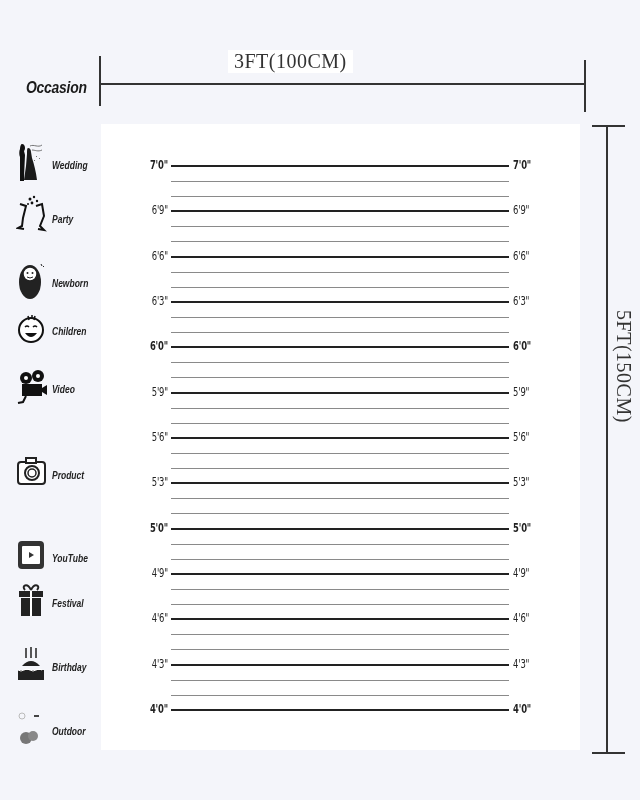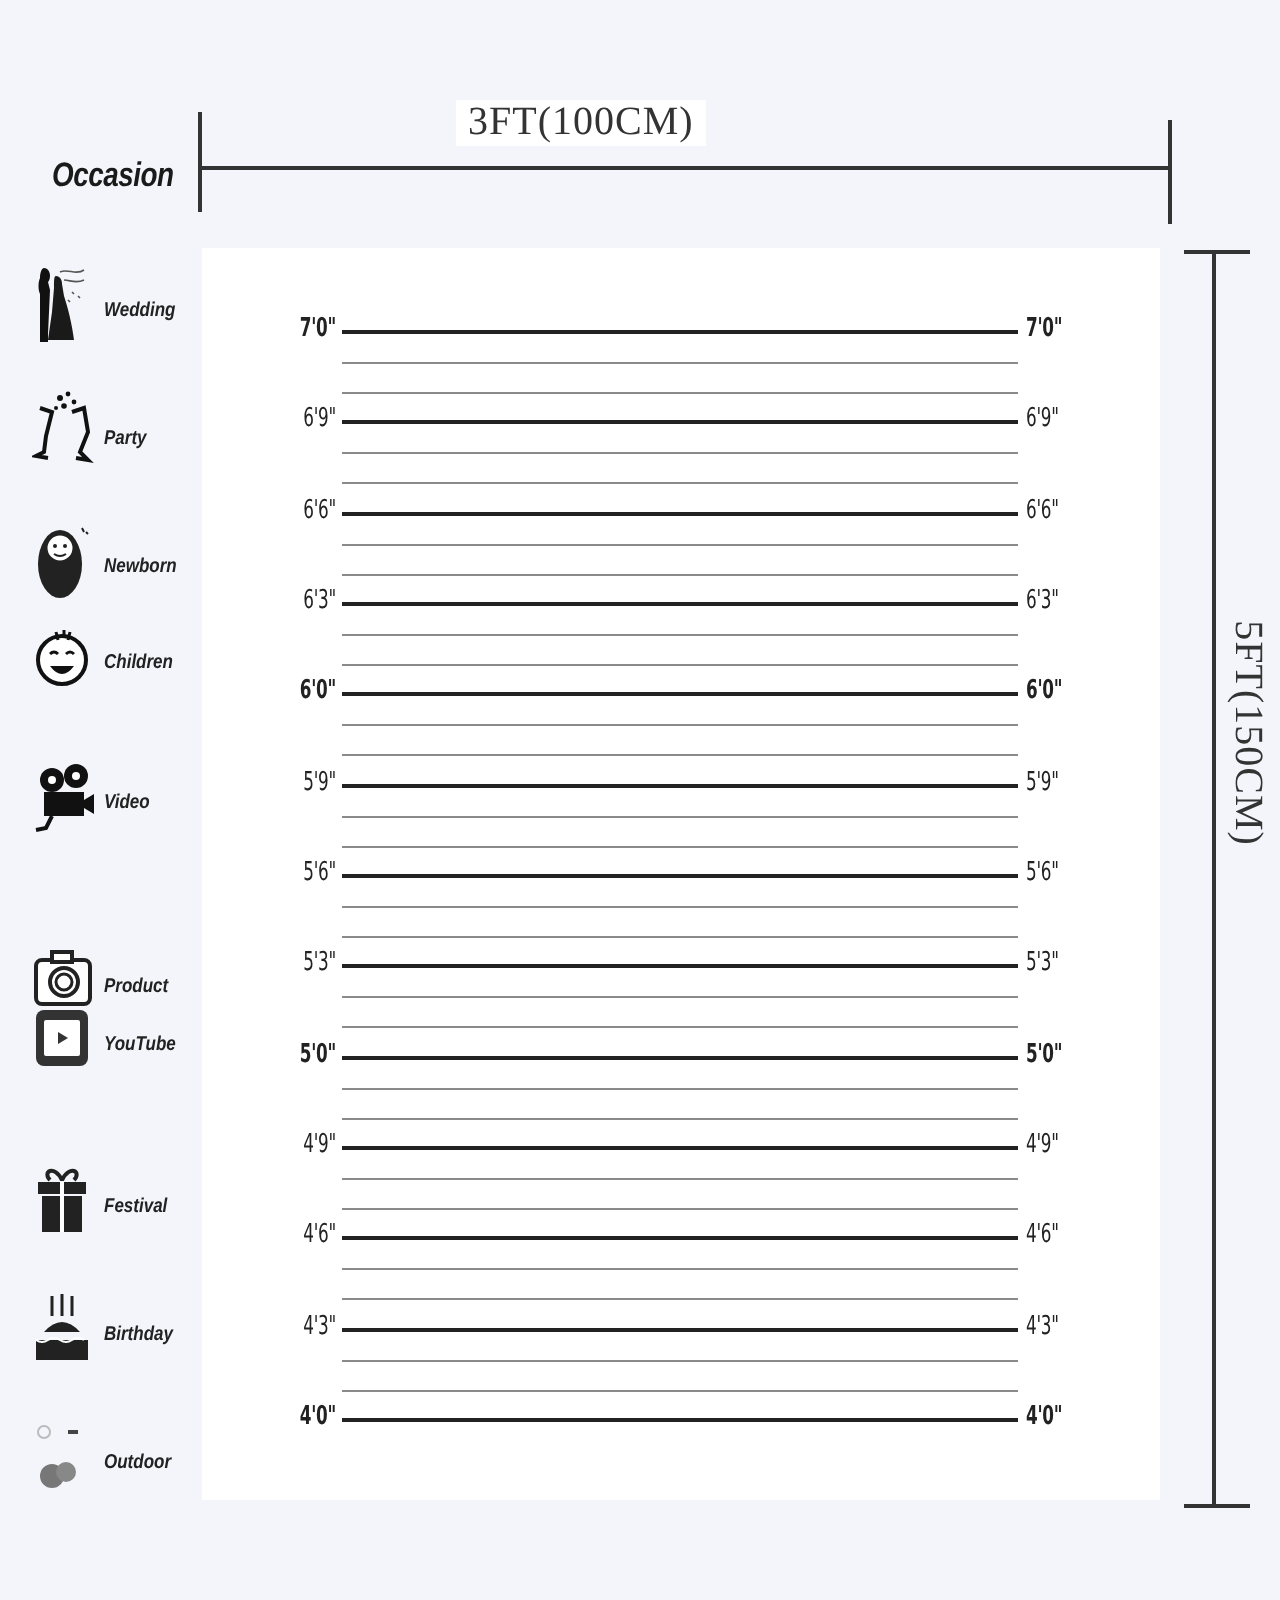--- a/index.html
+++ b/index.html
@@ -121,21 +121,21 @@
     <div class="abs hlabel left" style="top: 657px;">4'3"</div>
     <div class="abs hlabel right" style="top: 657px;">4'3"</div>
     <div class="abs hline minor" style="top: 680px;"></div>
     <div class="abs hline minor" style="top: 695px;"></div>
     <div class="abs hline major" style="top: 709px;"></div>
     <div class="abs hlabel left bold" style="top: 702px;">4'0"</div>
     <div class="abs hlabel right bold" style="top: 702px;">4'0"</div>
   </div>
 
 <div id="occasion-list">
-    <div class="abs occ-item" style="top: 126px; text-decoration: underline;">
+    <div class="abs occ-item" style="top: 136px; text-decoration: underline;">
       <span class="occ-icon"><svg viewBox="0 0 32 44">
           <path d="M6 4c2 0 3 2 3 4s-1 3-1 3l1 4-1 22 0 4H4l0-4 0-20c-1-2-1-6 0-8 0-3 1-5 2-5z" fill="#111"></path>
           <path d="M12 8c2 0 3 2 3 4l1 6c2 6 4 14 5 22H8l2-14 1-12c0-4 0-6 1-6z" fill="#1a1a1a"></path>
           <path d="M14 6c4-2 8 2 12-1M16 10c3 0 6 2 10 0M20 16l1 1M23 18l1 1M18 20l1 1" stroke="#555" stroke-width="0.8" fill="none"></path>
         </svg></span>
       <span class="occ-label" style="top: 24px;">Wedding</span>
     </div>
     <div class="abs occ-item" style="top: 190px;">
       <span class="occ-icon"><svg viewBox="0 0 32 44">
           <path d="M4 10l6 2-3 12-1 8-4 2 6 1" stroke="#111" stroke-width="2" fill="none"></path>
@@ -161,42 +161,42 @@
     </div>
     <div class="abs occ-item" style="top: 302px;">
       <span class="occ-icon"><svg viewBox="0 0 32 44">
           <circle cx="15" cy="24" r="12" fill="#fff" stroke="#111" stroke-width="2"></circle>
           <path d="M12 10l1 4M16 9v4M19 10l-1 4" stroke="#111" stroke-width="1.5"></path>
           <path d="M9 21q2-2 4 0M17 21q2-2 4 0" stroke="#111" stroke-width="1.5" fill="none"></path>
           <path d="M9 27q6 8 12 0z" fill="#111"></path>
         </svg></span>
       <span class="occ-label" style="top: 24px;">Children</span>
     </div>
-    <div class="abs occ-item" style="top: 372px;">
+    <div class="abs occ-item" style="top: 360px;">
       <span class="occ-icon"><svg viewBox="0 0 32 44">
           <circle cx="10" cy="14" r="6" fill="#111"></circle>
           <circle cx="22" cy="12" r="6" fill="#111"></circle>
           <circle cx="10" cy="14" r="2" fill="#fff"></circle>
           <circle cx="22" cy="12" r="2" fill="#fff"></circle>
           <rect x="6" y="20" width="20" height="12" fill="#111"></rect>
           <path d="M26 24l5-3v10l-5-3z" fill="#111"></path>
           <path d="M10 32l-3 6-5 1" stroke="#111" stroke-width="2" fill="none"></path>
         </svg></span>
       <span class="occ-label" style="top: 24px;">Video</span>
     </div>
-    <div class="abs occ-item" style="top: 464px;">
+    <div class="abs occ-item" style="top: 446px;">
       <span class="occ-icon"><svg viewBox="0 0 32 44">
           <rect x="2" y="12" width="27" height="22" rx="3" fill="#fff" stroke="#222" stroke-width="2"></rect>
           <rect x="10" y="8" width="10" height="5" fill="#fff" stroke="#222" stroke-width="2"></rect>
           <circle cx="16" cy="23" r="7" fill="none" stroke="#222" stroke-width="2"></circle>
           <circle cx="16" cy="23" r="4" fill="none" stroke="#222" stroke-width="1.5"></circle>
         </svg></span>
       <span class="occ-label" style="top: 24px;">Product</span>
     </div>
-    <div class="abs occ-item" style="top: 493px;">
+    <div class="abs occ-item" style="top: 529px;">
       <span class="occ-icon"><svg viewBox="0 0 32 44">
           <rect x="2" y="8" width="26" height="28" rx="4" fill="#333"></rect>
           <rect x="6" y="13" width="18" height="18" rx="1" fill="#fff"></rect>
           <path d="M13 19l5 3-5 3z" fill="#333"></path>
         </svg></span>
       <span class="occ-label" style="top: 24px;">YouTube</span>
     </div>
     <div class="abs occ-item" style="top: 574px;">
       <span class="occ-icon"><svg viewBox="0 0 32 44">
           <path d="M15 12c-4-8-10-4-6 0M15 12c4-8 10-4 6 0" stroke="#222" stroke-width="2" fill="none"></path>

